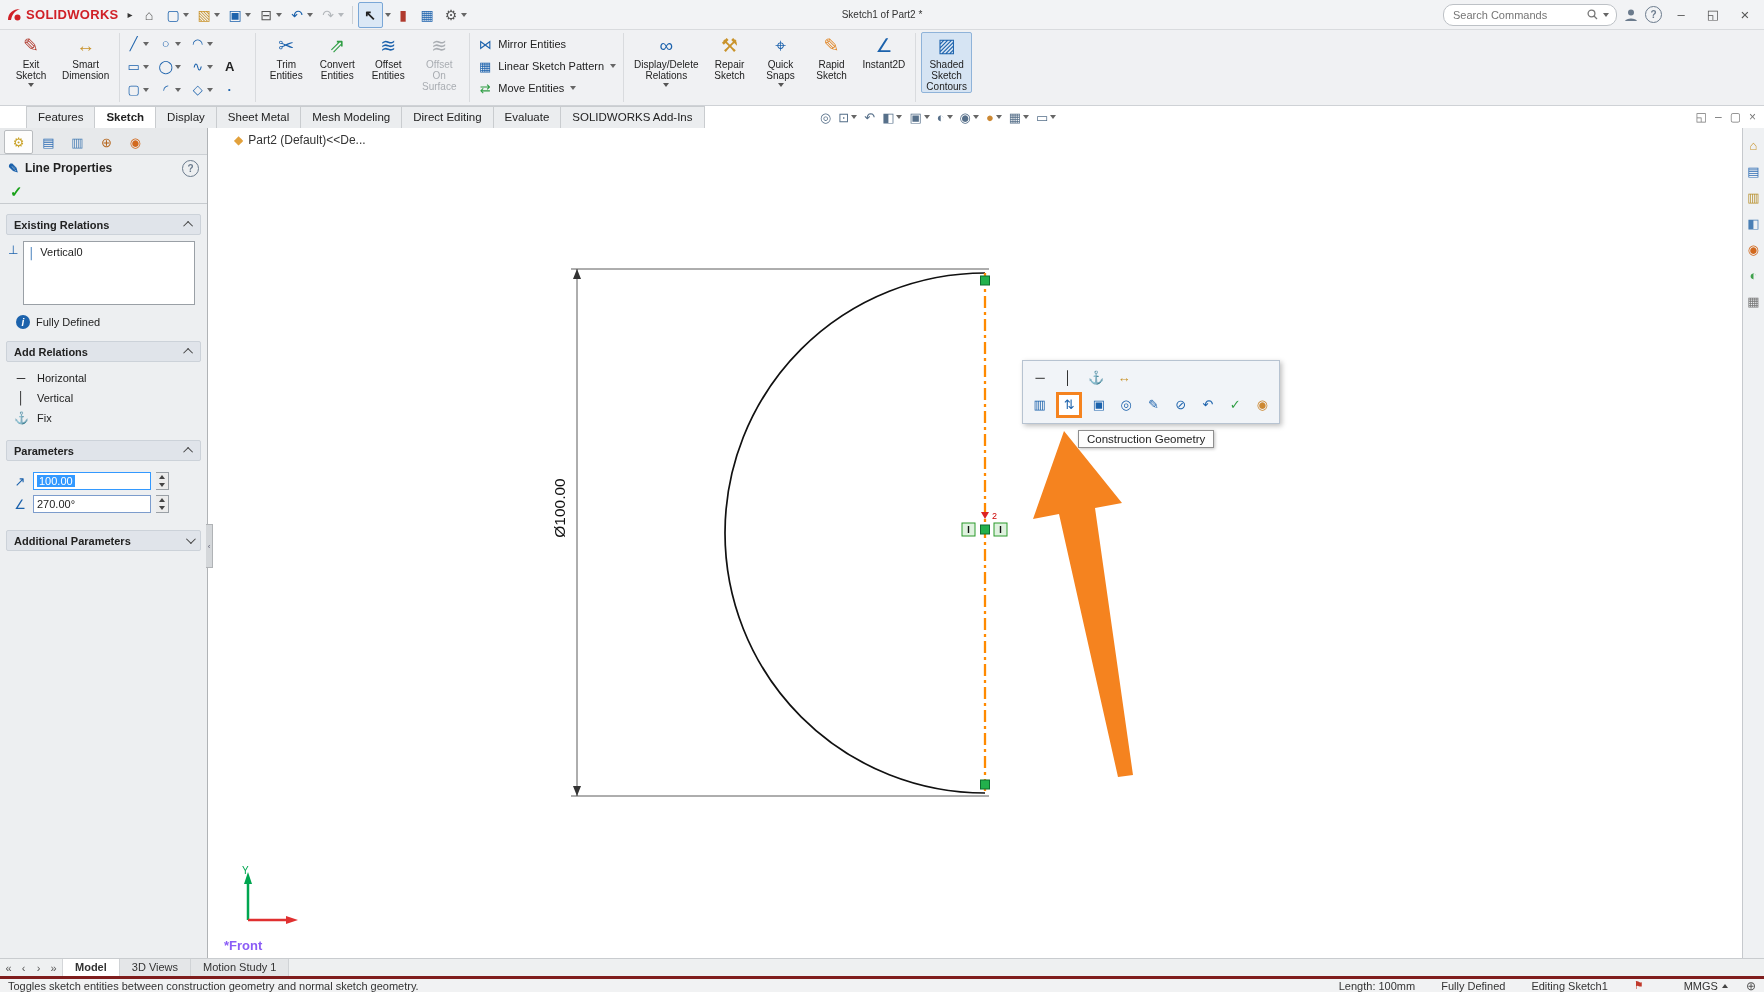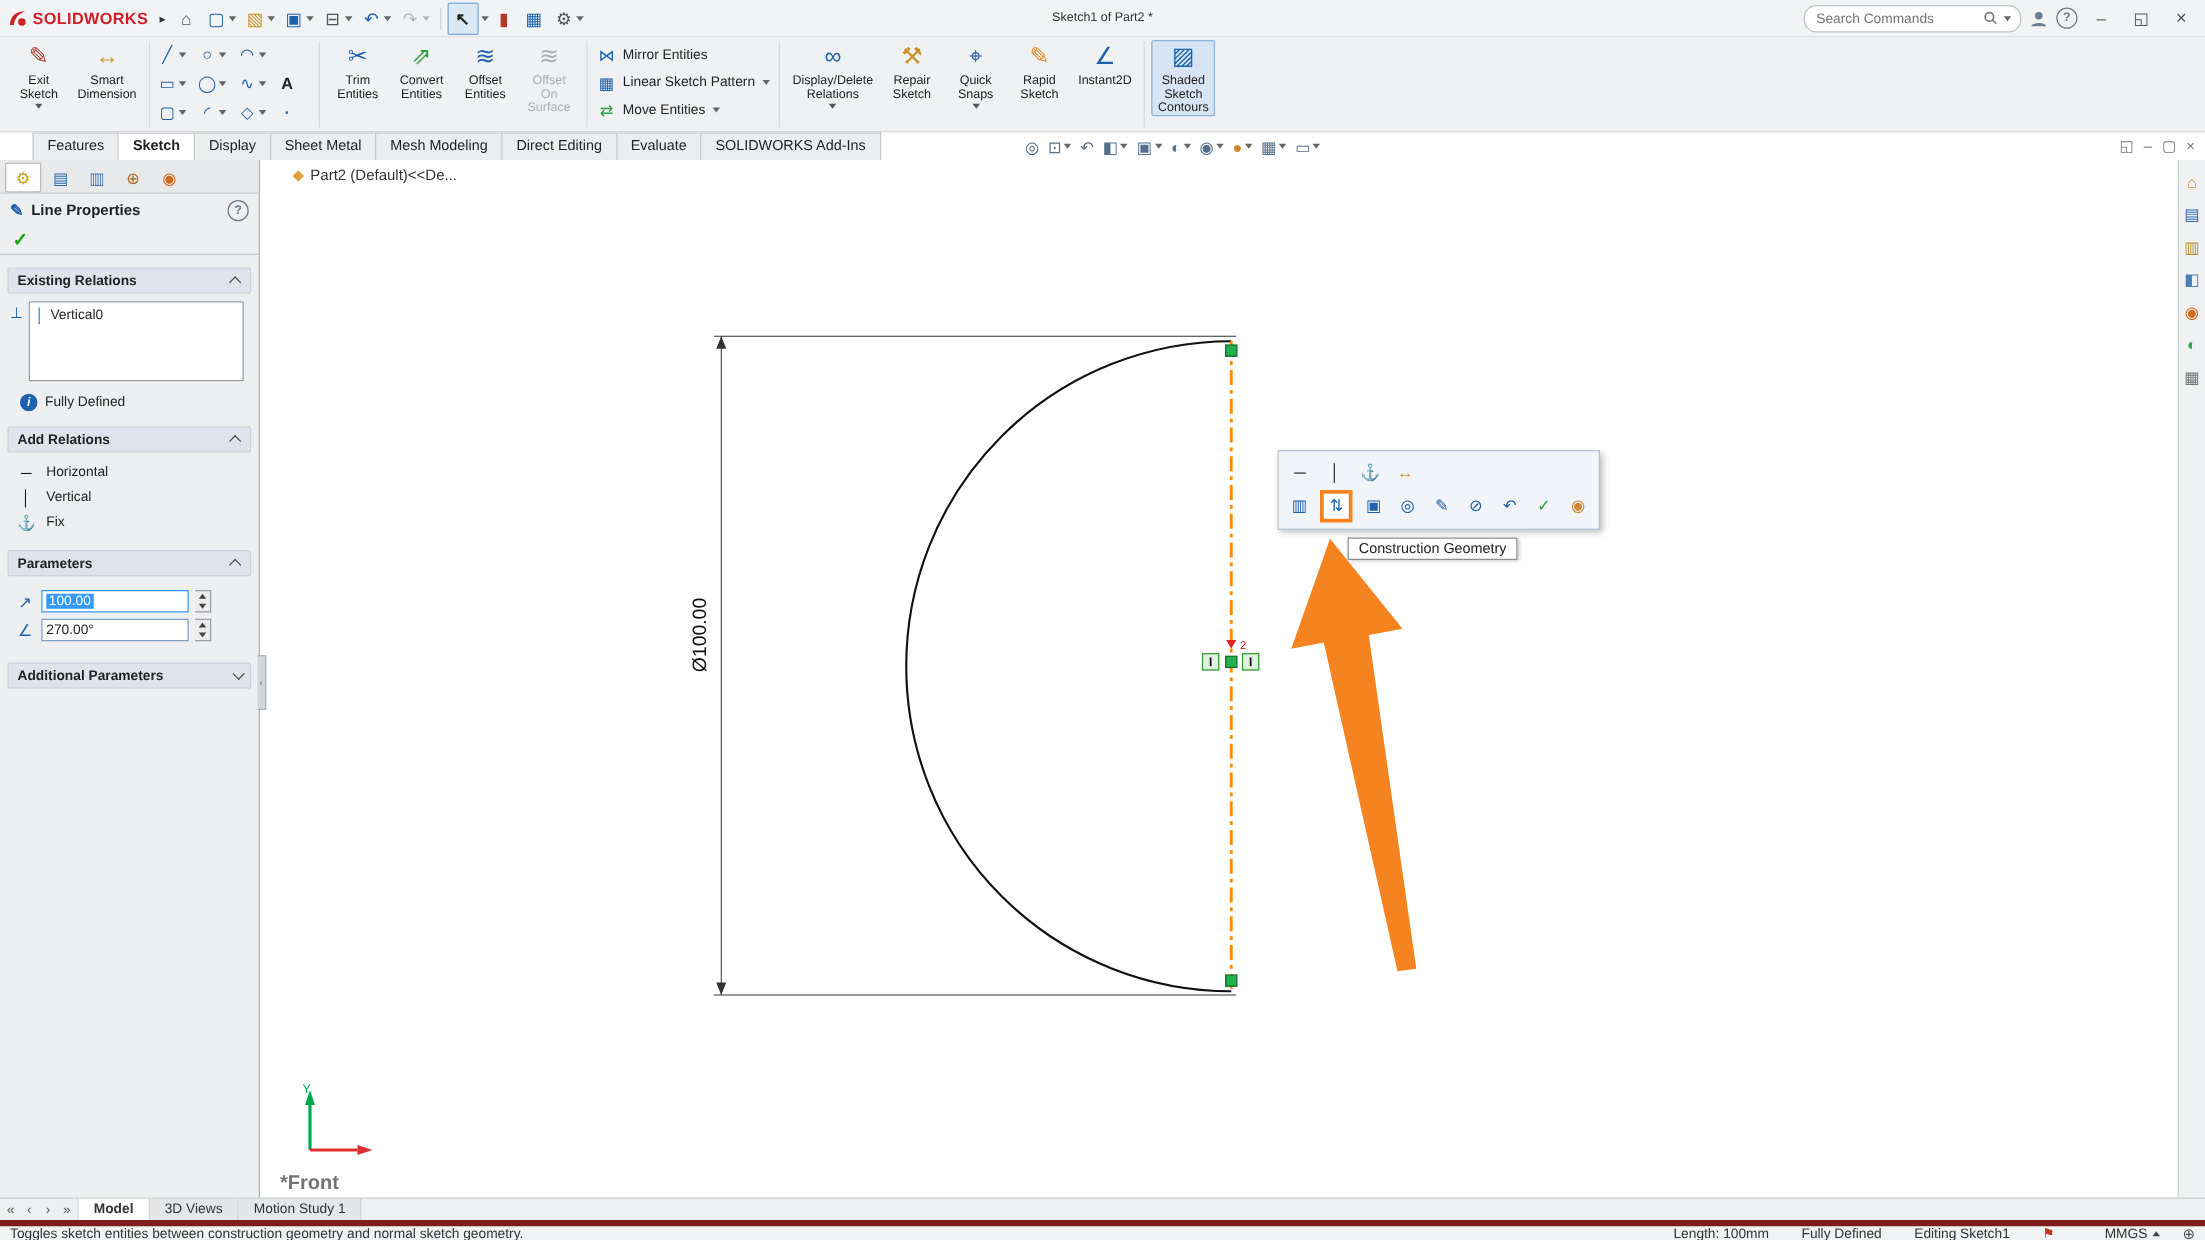--- a/index.html
+++ b/index.html
@@ -89,21 +89,21 @@
   .spin span{flex:1;display:flex;align-items:center;justify-content:center;}
   .spin .t-up{width:0;height:0;border-left:3px solid transparent;border-right:3px solid transparent;border-bottom:4px solid #444;}
   .spin .t-dn{width:0;height:0;border-left:3px solid transparent;border-right:3px solid transparent;border-top:4px solid #444;}
   .panel-grip{position:absolute;right:-6px;top:396px;width:6px;height:42px;background:#d4d7da;border:1px solid #b0b3b6;border-left:none;display:flex;align-items:center;justify-content:center;color:#667;font-size:8px;z-index:5;}
 
   
   .graphics{flex:1;position:relative;background:#fff;overflow:hidden;}
   .tree-label{position:absolute;left:26px;top:5px;display:flex;align-items:center;gap:5px;font-size:12px;color:#333;}
   .tree-label .g{color:#e2a13c;font-size:12px;}
   svg text{font-family:"Liberation Sans",sans-serif;}
-  .view-label{position:absolute;left:16px;top:810px;font-weight:bold;font-size:16px;color:#737373;}
+  .view-label{position:absolute;left:16px;top:810px;font-weight:bold;font-size:13px;color:#8b5cf6;}
   .triad{position:absolute;left:22px;top:734px;}
 
   .ctx-popup{position:absolute;left:814px;top:232px;width:258px;height:64px;background:#f1f4f8;border:1px solid #b7c3d1;box-shadow:2px 2px 5px rgba(0,0,0,.25);box-sizing:border-box;padding:3px 6px;}
   .ctx-row{display:flex;align-items:center;height:27px;gap:6px;}
   .ctx-ic{width:22px;height:22px;display:flex;align-items:center;justify-content:center;font-size:13px;color:#1c62ac;}
   .ctx-ic.dark{color:#222;font-weight:bold;}
   .ctx-hl{width:26px;height:26px;border:3px solid #f5831f;background:#fff;display:flex;align-items:center;justify-content:center;box-sizing:border-box;}
   .tooltip{position:absolute;left:870px;top:302px;background:#fdfdfd;border:1px solid #8e8e8e;padding:2px 8px;font-size:11.5px;color:#222;box-shadow:1px 1px 3px rgba(0,0,0,.25);white-space:nowrap;}
   .arrow-overlay{position:absolute;left:0;top:0;width:100%;height:100%;pointer-events:none;z-index:6;}
 
@@ -112,21 +112,21 @@
   .tp-ic{font-size:13px;}
 
   
   .doctabs{position:absolute;left:0;top:958px;width:100%;height:18px;background:#eef0f1;border-top:1px solid #c9cccf;display:flex;align-items:stretch;box-sizing:border-box;font-size:11px;}
   .dnav{display:flex;align-items:center;padding:0 3px;gap:4px;color:#555;border-right:1px solid #d4d6d9;}
   .dnav span{width:11px;text-align:center;}
   .dtab{padding:0 12px;line-height:16px;border-right:1px solid #d0d3d6;background:#e4e6e8;color:#333;}
   .dtab.active{background:#fff;font-weight:bold;}
 
   
-  .statusbar{position:absolute;left:0;top:976px;width:100%;height:16px;background:#f1f2f3;border-top:5px solid #7f1d1d;display:flex;align-items:center;padding:0 8px;box-sizing:border-box;font-size:11px;color:#333;}
+  .statusbar{position:absolute;left:0;top:976px;width:100%;height:16px;background:#f1f2f3;border-top:3px solid #7f1d1d;display:flex;align-items:center;padding:0 8px;box-sizing:border-box;font-size:11px;color:#333;}
   .sb-msg{flex:1;}
   .sb-right{display:flex;align-items:center;gap:0;}
   .sb-item{margin-right:26px;}
   .sb-units{display:flex;align-items:center;gap:4px;margin-right:18px;}
   .cu{width:0;height:0;border-left:3px solid transparent;border-right:3px solid transparent;border-bottom:4px solid #444;}
 </style>
 </head>
 <body>
 
 <div class="app">

